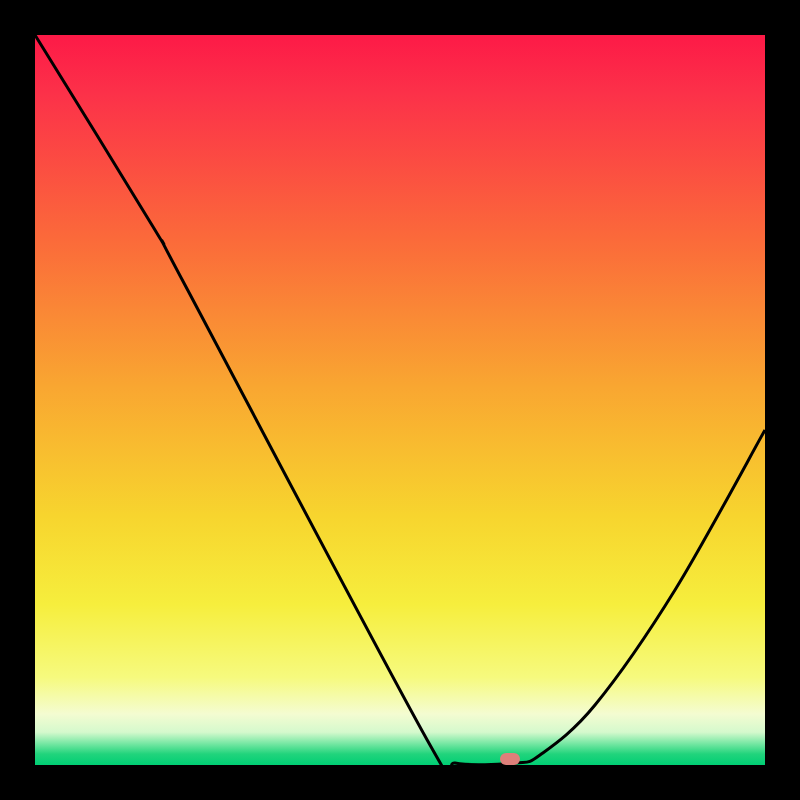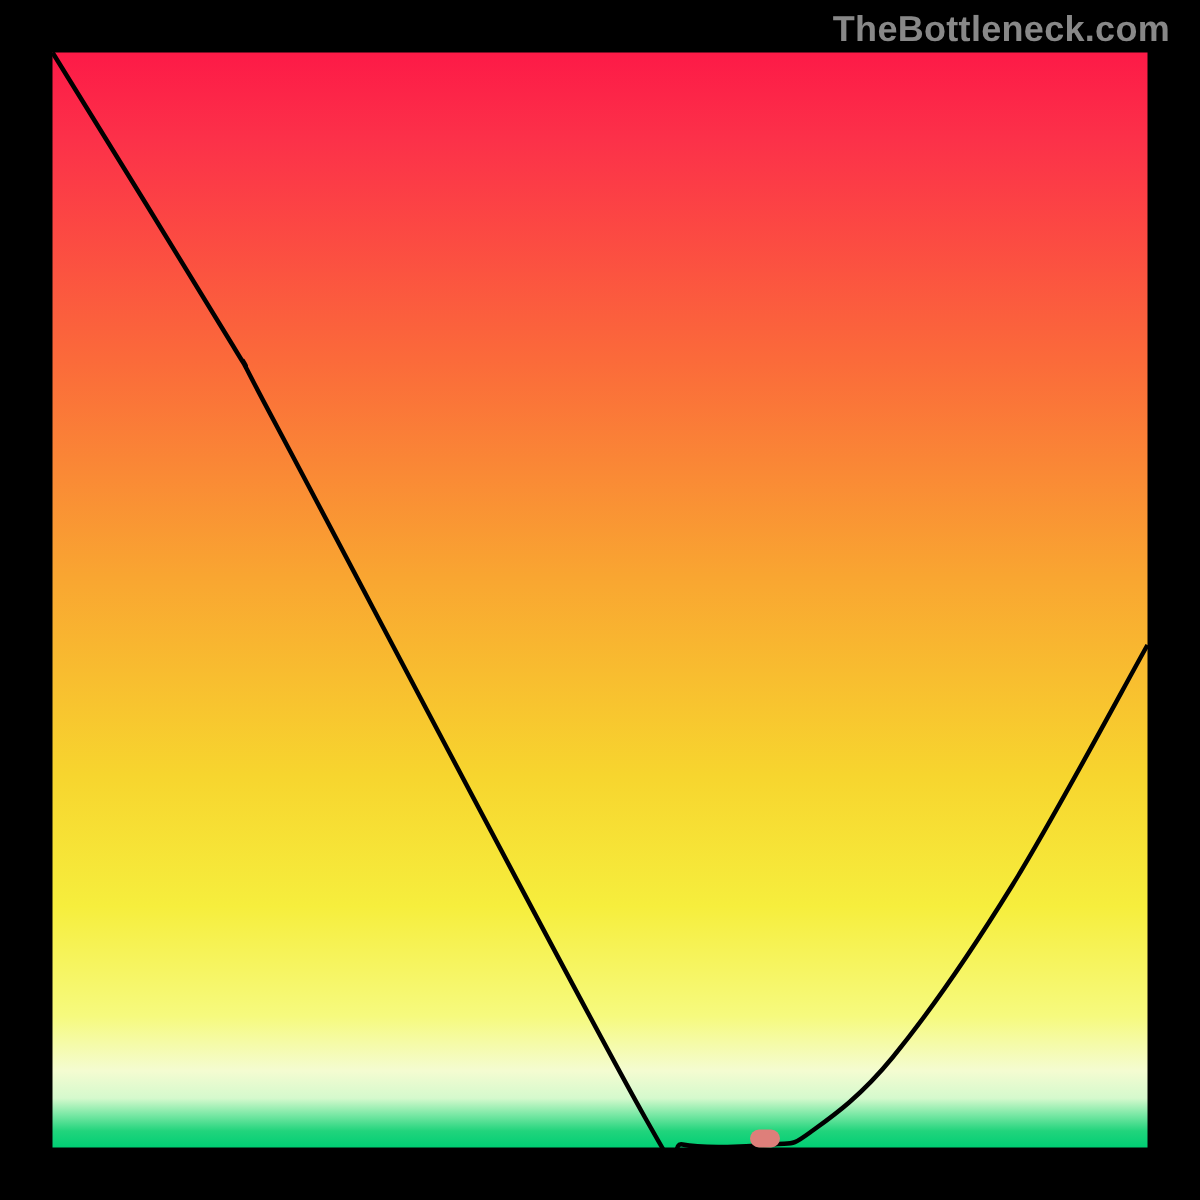--- a/index.html
+++ b/index.html
@@ -64,21 +64,20 @@
     border-radius: 6px;
     background: #de7f7a;
     transform: translate(-50%, -50%);
   }
 </style>
 </head>
 <body>
 
 <div class="chart-outer">
 
-  <div class="watermark">TheBottleneck.com</div>
 
   <div class="plot-area">
 
     <svg class="curve-svg" viewBox="0 0 730 730" preserveAspectRatio="none">
       <path fill="none" stroke="#000000" stroke-width="3" d="M 0 0 C 20 32.5 95 153.33333333333334 120 195 C 145 236.66666666666666 104.16666666666666 164.16666666666669 150 250 C 195.83333333333334 335.8333333333333 350 630.3333333333334 395 710 C 440 789.6666666666666 405.8333333333333 725 420 728 C 434.1666666666667 731 465.8333333333333 729.3333333333334 480 728 C 494.1666666666667 726.6666666666666 491.6666666666667 729.6666666666666 505 720 C 518.3333333333334 710.3333333333334 537.5 697.5 560 670 C 582.5 642.5 611.6666666666666 600.8333333333334 640 555 C 668.3333333333334 509.1666666666667 715 421.6666666666667 730 395 "></path>
     </svg>
 
     <div class="marker" style="left: 475px; top: 724px;"></div>
 
   </div>

